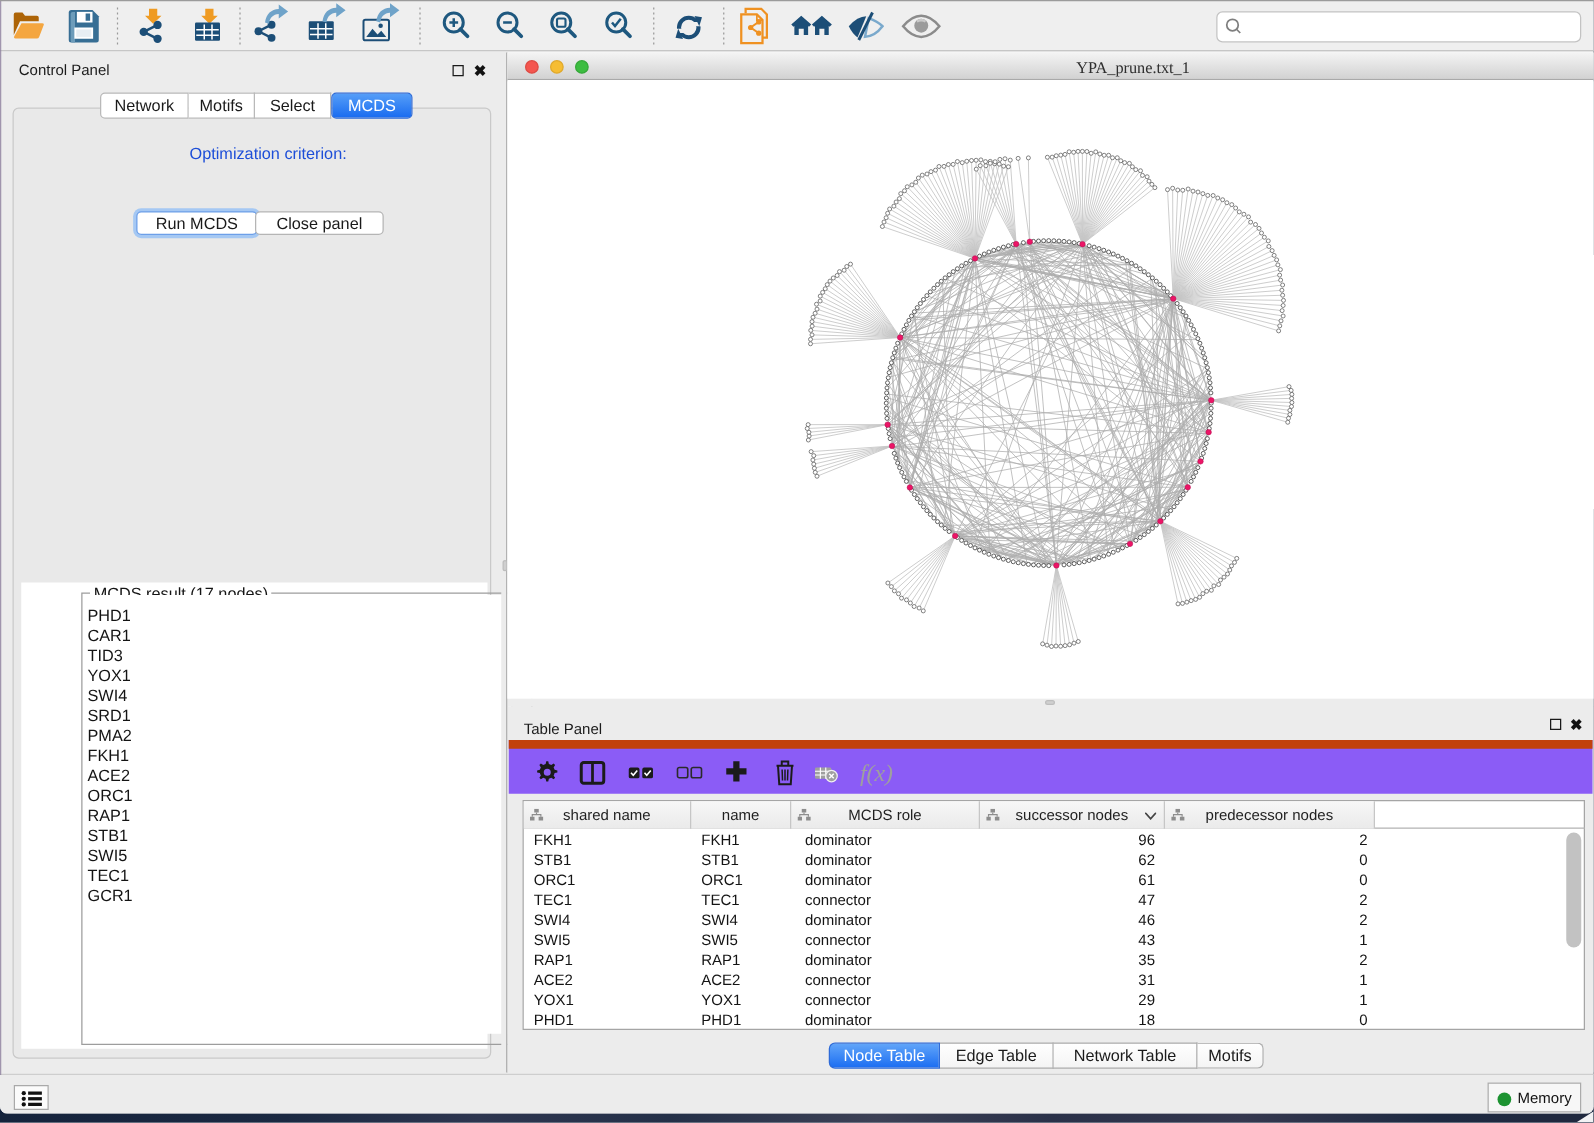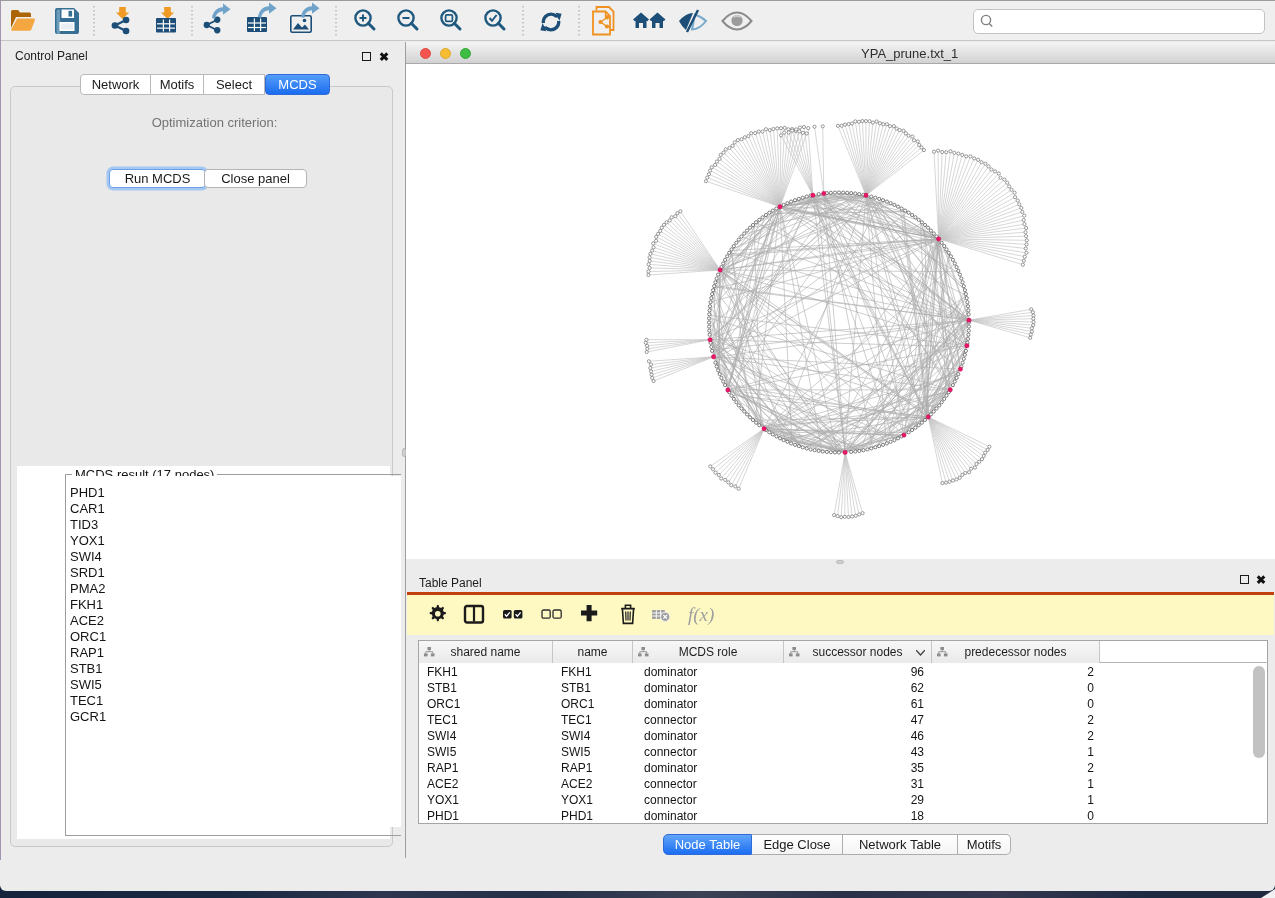--- a/index.html
+++ b/index.html
@@ -14,48 +14,48 @@
 .panel-title { font-size:12px; color:#1c1c1c; }
 #lp-head { left:15px; top:49px; }
 .wbtn { position:absolute; width:9px; height:9px; border:1.5px solid #1a1a1a; top:52px; }
 .xbtn { position:absolute; font-size:12px; font-weight:bold; color:#111; top:50px; }
 #tabpane { left:10px; top:86px; width:383px; height:761px; background:#e9e9e9; border:1px solid #c9c9c9; border-radius:5px; }
 .tabrow { position:absolute; top:74px; left:80px; height:21px; display:flex; font-size:13px; }
 .tab { background:#fff; border:1px solid #b9b9b9; border-left:none; color:#1a1a1a; text-align:center;
    line-height:19px; height:21px; }
 .tab.first { border-left:1px solid #b9b9b9; border-radius:4px 0 0 4px; }
 .tab.sel { background:linear-gradient(#559ef8,#1a6cf0); color:#fff; border:1px solid #2e6bd8; border-radius:4px; }
-#optlabel { left:0px; top:115px; width:401px; text-align:center; font-size:13px; color:#737373;padding-left:28px; }
+#optlabel { left:0px; top:115px; width:401px; text-align:center; font-size:13px; color:#1d4ed8;padding-left:28px; }
 #combo { left:45px; top:137px; width:313px; height:20px; background:#fff; border:1px solid #adadad; border-radius:4px; }
 #combo .txt { position:absolute; left:13px; top:2px; font-size:13px; color:#1a1a1a; }
 #combo .step { position:absolute; right:0px; top:-1px; width:22px; height:21px; border-radius:4px;
    background:linear-gradient(#66a9fa,#186ae8); }
 .runbtn { position:absolute; font-size:13px; color:#1a1a1a; background:#fff; border:1px solid #b5b5b5;
    border-radius:4px; text-align:center; }
 #runmcds { left:93px; top:169px; width:97px; height:19px; line-height:17px; box-shadow:0 0 0 2.5px #a5c8f3; border-color:#6d9fe8;margin-left:16px; }
 #closepanel { left:204px; top:169px; width:103px; height:19px; line-height:17px; }
 #resultwrap { left:17px; top:466px; width:373px; height:373px; background:#fff; }
 #groupbox { left:3px; top:8px; width:361px; height:362px; border:1px solid #9d9d9d;margin-left:45px; }
 #grouptitle { position:absolute; left:6px; top:-8px; background:#fff; padding:0 3px; font-size:13px; color:#141414; }
 #mcdslist { position:absolute; left:1px; top:1px; width:343px; height:351px; background:#fff; font-size:13px; color:#141414; padding-top:9px; }
 #mcdslist div { height:16px; line-height:16px; padding-left:3px; }
 #listscroll { position:absolute; right:1px; top:1px; width:15px; height:360px; background:#efefef; border-left:1px solid #dcdcdc; }
 #vsplit { left:401px; top:42px; width:5px; height:816px; background:#ececec; border-right:1px solid #9e9e9e; }
 #vgrip { position:absolute; left:0.5px; top:406px; width:4px; height:9px; background:#cfcfcf; border:1px solid #bdbdbd; border-radius:2px; }
 #netwin { left:406px; top:42px; width:869px; height:517px; background:#fff; }
 #nettitle { position:absolute; left:0; top:0; width:869px; height:22px;
   background:linear-gradient(#f4f4f4,#d2d2d2); border-bottom:1px solid #a9a9a9; }
-#nettitle .t { position:absolute; left:455px; top:4px; font-size:13px; color:#2e2e2e; }
+#nettitle .t { position:absolute; left:455px; top:4px; font-size:13px; color:#2e2e2e;font-family:Liberation Serif, serif; }
 .light { position:absolute; top:6px; width:11px; height:11px; border-radius:50%; }
 #netcanvas { position:absolute; left:0; top:23px; width:869px; height:494px; background:#fff; }
 #hsplit { left:406px; top:559px; width:869px; height:6px; background:#ececec; }
 #hgrip { position:absolute; left:430px; top:1px; width:8px; height:4px; background:#cfcfcf; border:1px solid #bdbdbd; border-radius:2px; }
 #tablepanel { left:406px; top:565px; width:869px; height:293px; background:#ececec; }
 #tp-head { position:absolute; left:13px; top:11px; font-size:12px; color:#1c1c1c; }
-#tp-toolbar { position:absolute; left:1px; top:27px; width:867px; height:43px; background:#fef9c3; border-top:3px solid #c2410c; }
+#tp-toolbar { position:absolute; left:1px; top:27px; width:867px; height:43px; background:#8b5cf6; border-top:7px solid #c2410c; }
 #thetable { position:absolute; left:12px; top:75px; width:850px; height:184px; background:#fff; border:1px solid #a5a5a5; }
 #thead { position:absolute; left:0; top:0; width:849px; height:22px; border-bottom:1px solid #b3b3b3; }
 #theadbg { position:absolute; left:0; top:0; width:681px; height:22px; background:linear-gradient(#f7f7f7,#eaeaea); }
 .hcell { position:absolute; top:0; height:22px; border-right:1px solid #c6c6c6; font-size:12px; color:#1f1f1f; }
 .hcell span { position:absolute; top:4px; width:100%; text-align:center; }
 .row { position:absolute; height:16px; font-size:12px; color:#141414; }
 .cell { position:absolute; top:1px; }
 .num { text-align:right; }
 #tscroll { position:absolute; right:2px; top:25px; width:12px; height:92px; background:#c2c2c2; border-radius:6px; }
 #bottomtabs { position:absolute; left:257px; top:269px; height:21px; display:flex; font-size:13px; }
@@ -1350,22 +1350,40 @@
 <div class="cell" style="left:8px">PHD1</div>
 <div class="cell" style="left:142px">PHD1</div>
 <div class="cell" style="left:225px">dominator</div>
 <div class="cell num" style="left:365px;width:140px">18</div>
 <div class="cell num" style="left:513px;width:162px">0</div>
         </div>
       <div id="tscroll"></div>
     </div>
     <div id="bottomtabs">
       <div class="btab sel first" style="width:89px">Node Table</div>
-      <div class="btab" style="width:91px">Edge Close</div>
+      <div class="btab" style="width:91px">Edge Table</div>
       <div class="btab" style="width:115px">Network Table</div>
       <div class="btab last" style="width:53px">Motifs</div>
     </div>
   </div>
 
+  <div id="statusbar" class="abs">
+    <div id="listbtn">
+        <svg width="26" height="18" style="position:absolute;left:4px;top:2px">
+      <g fill="#111">
+            <circle cx="3" cy="3.5" r="1.7"></circle>
+            <circle cx="3" cy="8" r="1.7"></circle>
+            <circle cx="3" cy="12.5" r="1.7"></circle>
+      <rect x="6.5" y="2.2" width="11" height="2.6"></rect>
+            <rect x="6.5" y="6.7" width="11" height="2.6"></rect>
+            <rect x="6.5" y="11.2" width="11" height="2.6"></rect>
+          </g>
+        </svg>
+      </div>
+    <div id="membtn">
+        <div class="dot"></div>
+        <div class="t">Memory</div>
+      </div>
+  </div>
 </div>
 <div id="desktop" class="abs"></div>
 <div id="corner-r" class="abs"></div>
 <div id="leftedge" class="abs"></div>
 
 </body></html>

